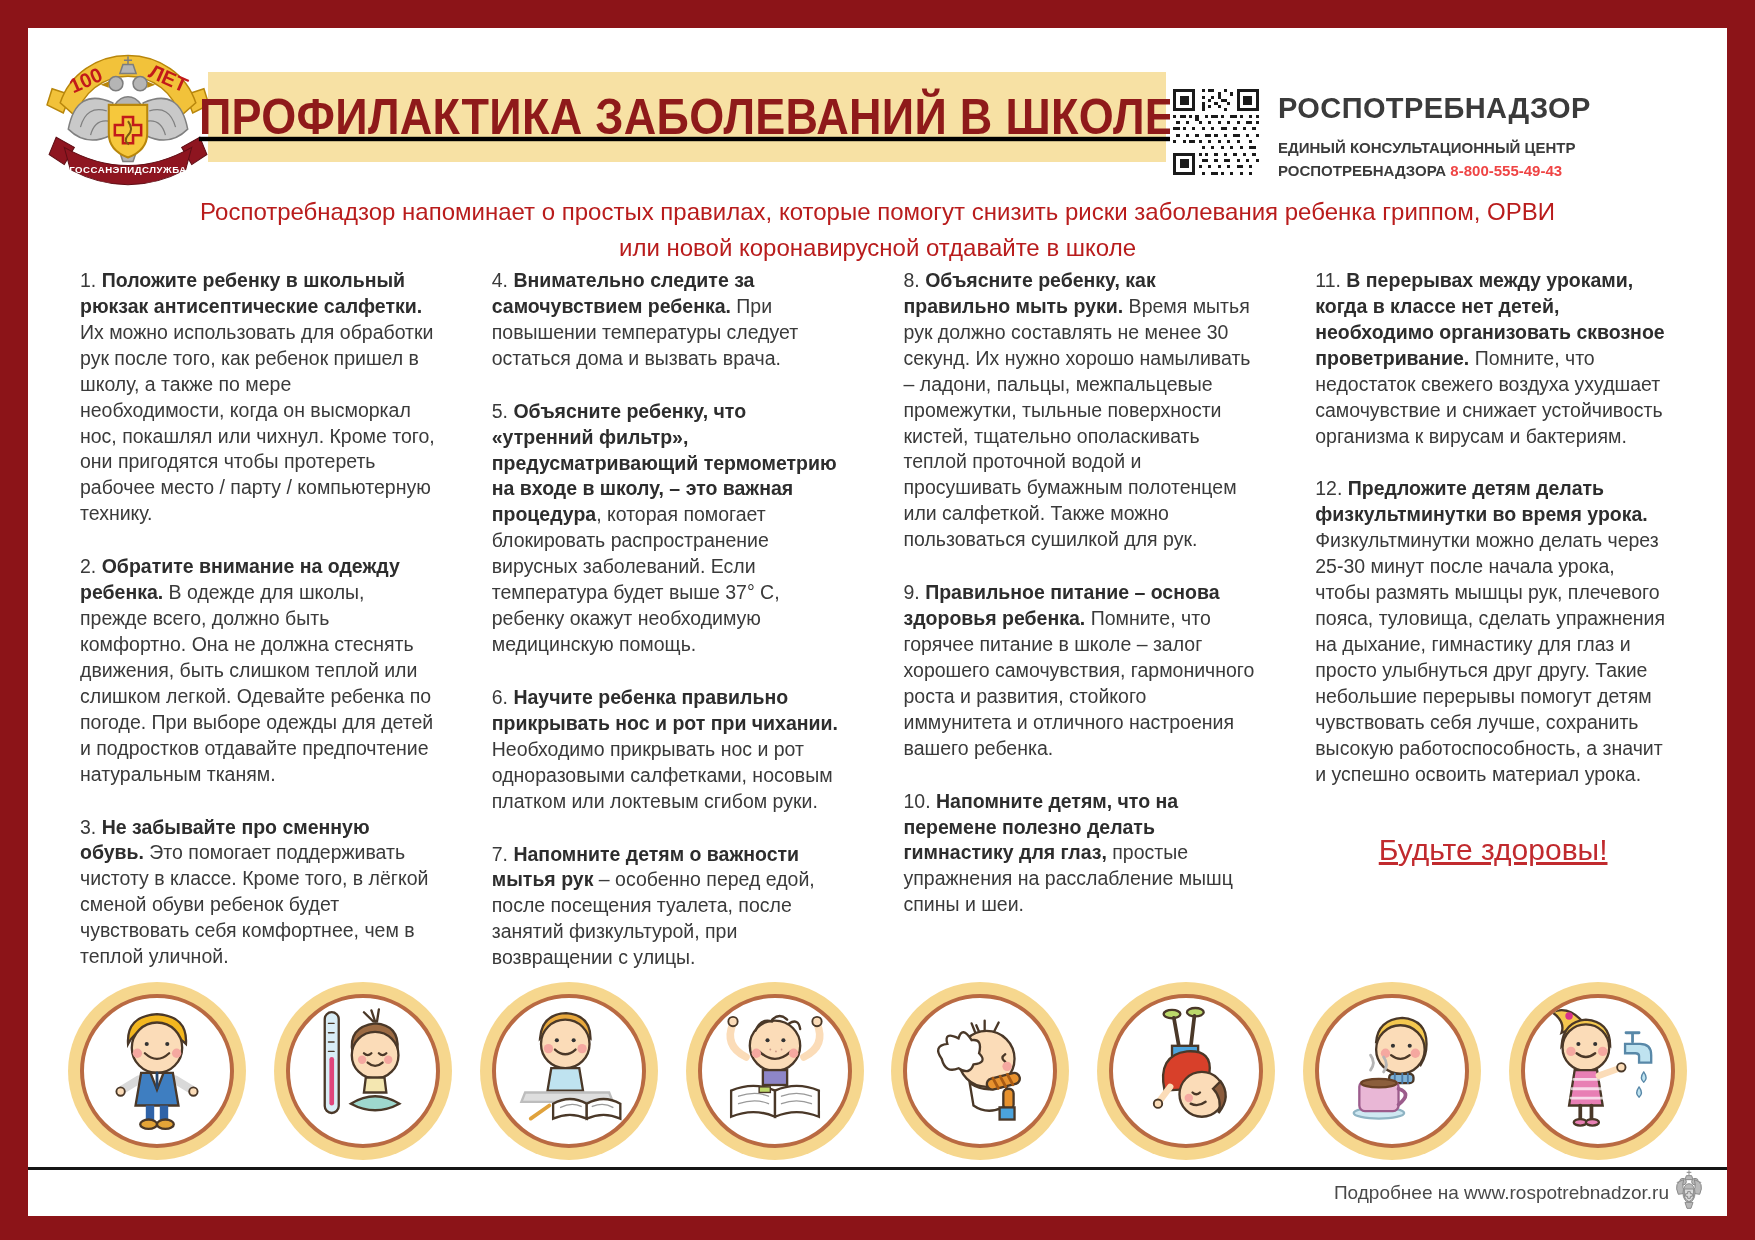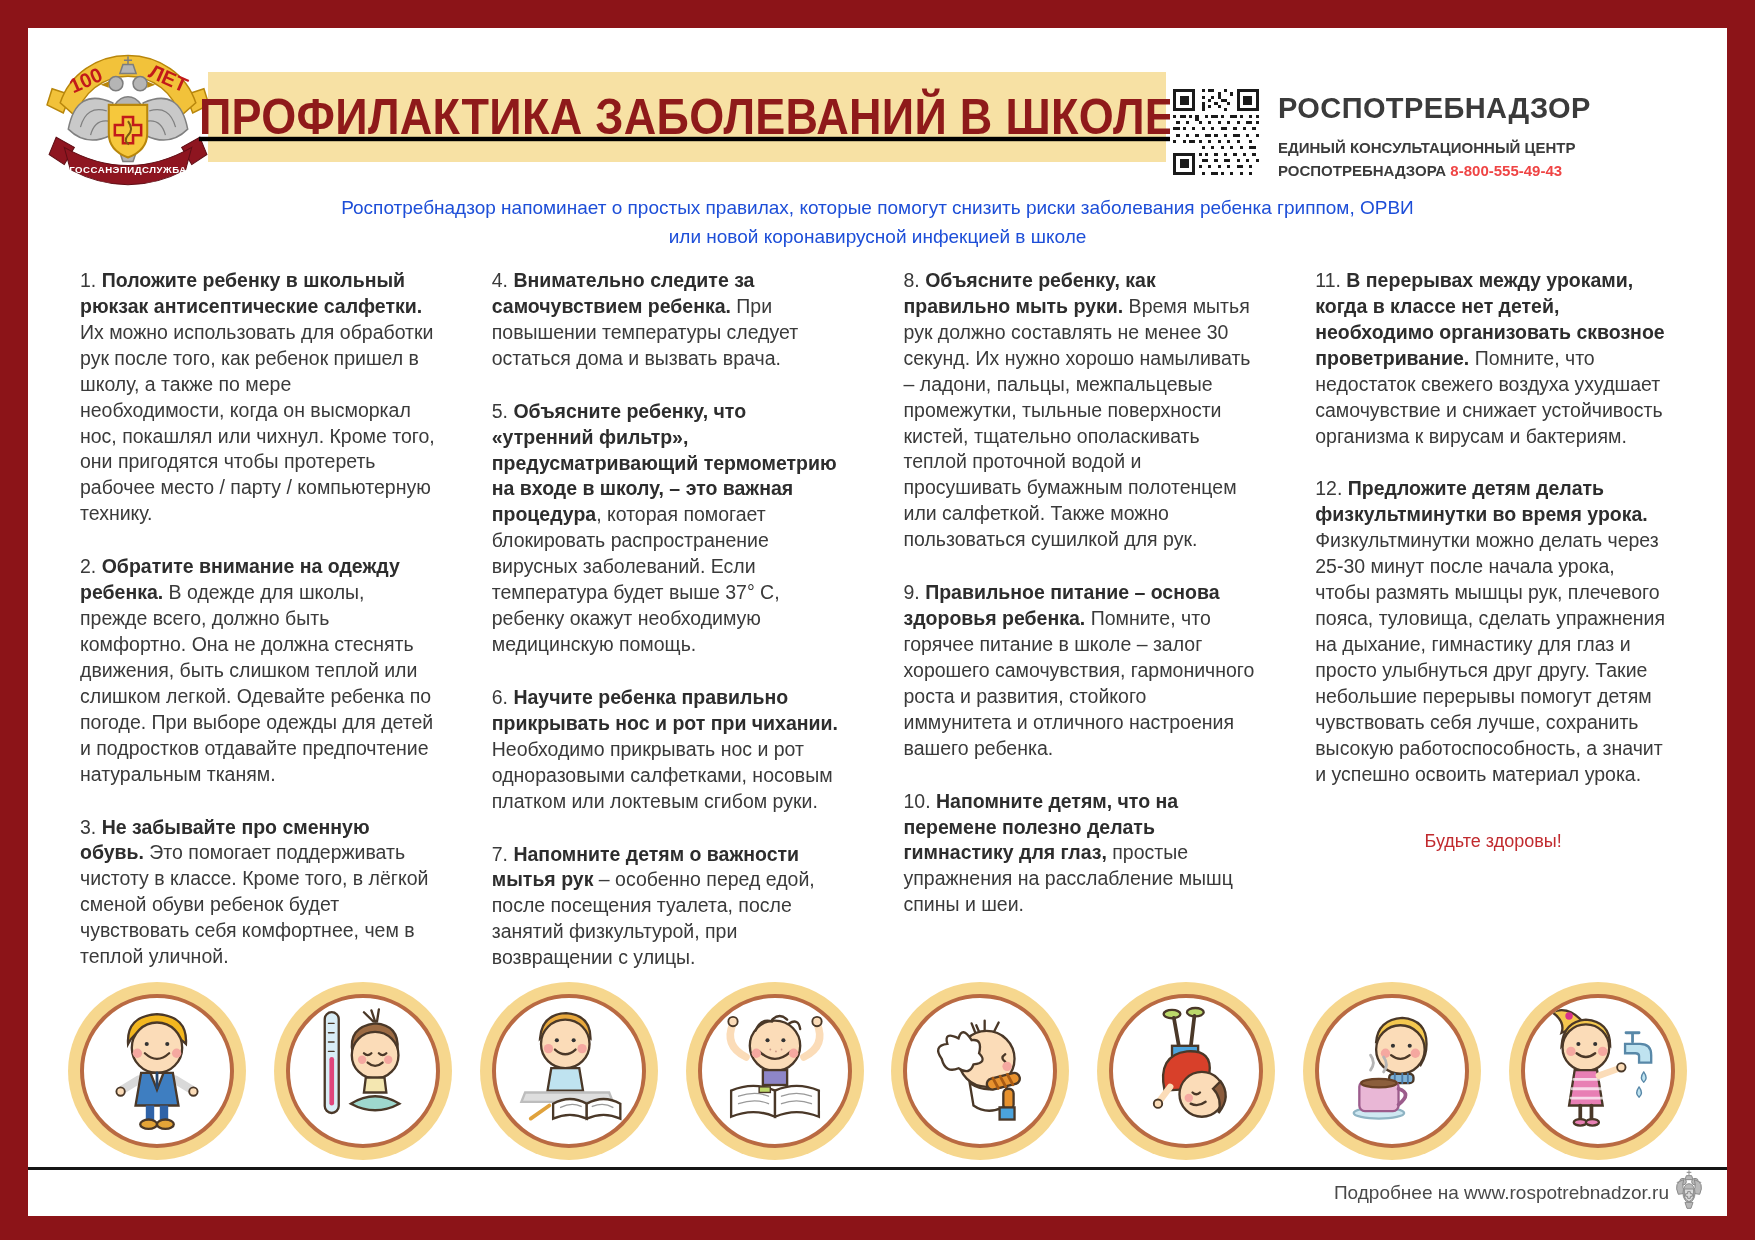--- a/index.html
+++ b/index.html
@@ -12,30 +12,30 @@
   .banner{position:absolute;left:180px;top:44px;width:958px;height:90px;background:#F7E1A4;
           display:flex;align-items:center;justify-content:center;text-decoration:underline;}
   .title{font-size:45px;font-weight:700;color:#8F1A1A;letter-spacing:.3px;transform:scale(1,1.1);white-space:nowrap;}
   .qr{position:absolute;left:1142px;top:58px;width:92px;height:92px;}
   .agency{position:absolute;left:1250px;top:64px;width:430px;}
   .agency-name{font-size:29px;font-weight:700;color:#3b3b3b;letter-spacing:.4px;white-space:nowrap;}
   .agency-sub{margin-top:12px;font-size:15px;font-weight:700;color:#3b3b3b;line-height:1.5;white-space:nowrap;}
   .phone{color:#ef4444;}
 
   
-  .subtitle{position:absolute;top:166px;left:0;right:0;text-align:center;color:#1d4ed8;
-            font-size:19px;line-height:1.5;}
+  .subtitle{position:absolute;top:166px;left:0;right:0;text-align:center;color:#b91c1c;
+            font-size:24px;line-height:1.5;}
 
   
   .cols{position:absolute;top:240px;left:52px;right:56px;display:grid;
         grid-template-columns:repeat(4,1fr);column-gap:56px;color:#3a3a3a;
         font-size:19.5px;line-height:1.33;}
   .tip{margin:0 0 27px 0;}
   .lead{font-weight:700;color:#2d2d2d;}
-  .closing{margin-top:42px;text-align:center;font-size:18px;color:#C12A2E;}
+  .closing{margin-top:42px;text-align:center;font-size:30px;color:#C12A2E;text-decoration:underline;}
 
   
   .circles{position:absolute;left:40px;right:40px;bottom:56px;display:flex;justify-content:space-between;}
   .circle{width:178px;height:178px;border-radius:50%;background:#F6D78E;
           display:flex;align-items:center;justify-content:center;flex:0 0 auto;}
   .circle-inner{width:146px;height:146px;border-radius:50%;background:#fff;border:4px solid #B96A42;
                 display:flex;align-items:center;justify-content:center;overflow:hidden;}
 
   
   .footer-line{position:absolute;left:0;right:0;bottom:46px;height:3px;background:#161616;}
@@ -112,21 +112,21 @@
         <div>ЕДИНЫЙ КОНСУЛЬТАЦИОННЫЙ ЦЕНТР</div>
         <div>
           <span>РОСПОТРЕБНАДЗОРА</span>
           <span class="phone">8-800-555-49-43</span>
         </div>
       </div>
     </div>
 
     <div class="subtitle">
       <div>Роспотребнадзор напоминает о простых правилах, которые помогут снизить риски заболевания ребенка гриппом, ОРВИ</div>
-      <div>или новой коронавирусной инфекцией в школе</div>
+      <div>или новой коронавирусной отдавайте в школе</div>
     </div>
 
     <div class="cols">
       <div class="col">
         <p class="tip"><span class="num">1.</span> <span class="lead">Положите ребенку в школьный рюкзак антисептические салфетки.</span><span> Их можно использовать для обработки рук после того, как ребенок пришел в школу, а также по мере необходимости, когда он высморкал нос, покашлял или чихнул. Кроме того, они пригодятся чтобы протереть рабочее место / парту / компьютерную технику.</span></p>
         <p class="tip"><span class="num">2.</span> <span class="lead">Обратите внимание на одежду ребенка.</span><span> В одежде для школы, прежде всего, должно быть комфортно. Она не должна стеснять движения, быть слишком теплой или слишком легкой. Одевайте ребенка по погоде. При выборе одежды для детей и подростков отдавайте предпочтение натуральным тканям.</span></p>
         <p class="tip"><span class="num">3.</span> <span class="lead">Не забывайте про сменную обувь.</span><span> Это помогает поддерживать чистоту в классе. Кроме того, в лёгкой сменой обуви ребенок будет чувствовать себя комфортнее, чем в теплой уличной.</span></p>
       </div>
       <div class="col">
         <p class="tip"><span class="num">4.</span> <span class="lead">Внимательно следите за самочувствием ребенка.</span><span> При повышении температуры следует остаться дома и вызвать врача.</span></p>

